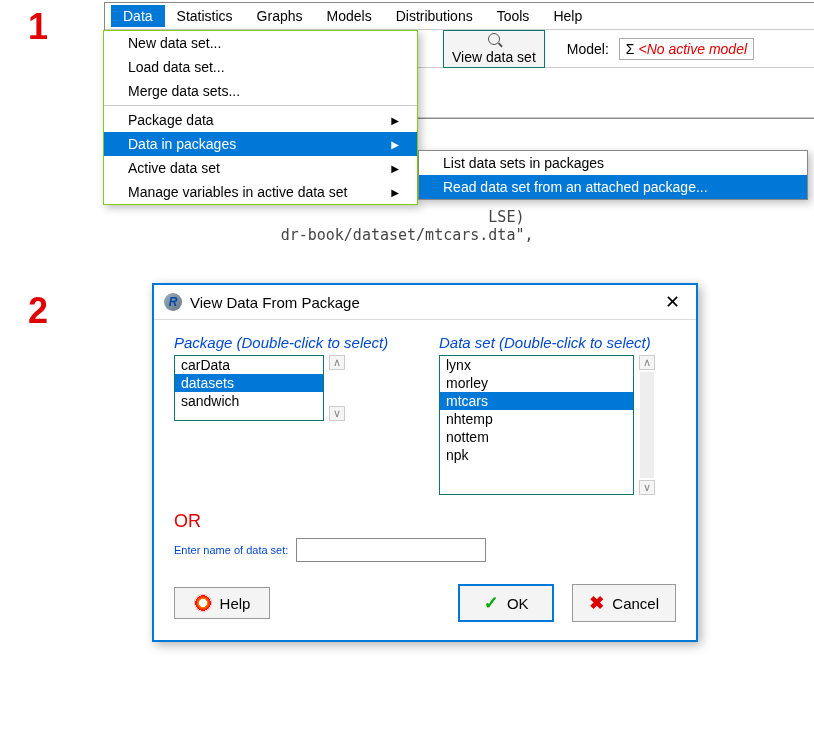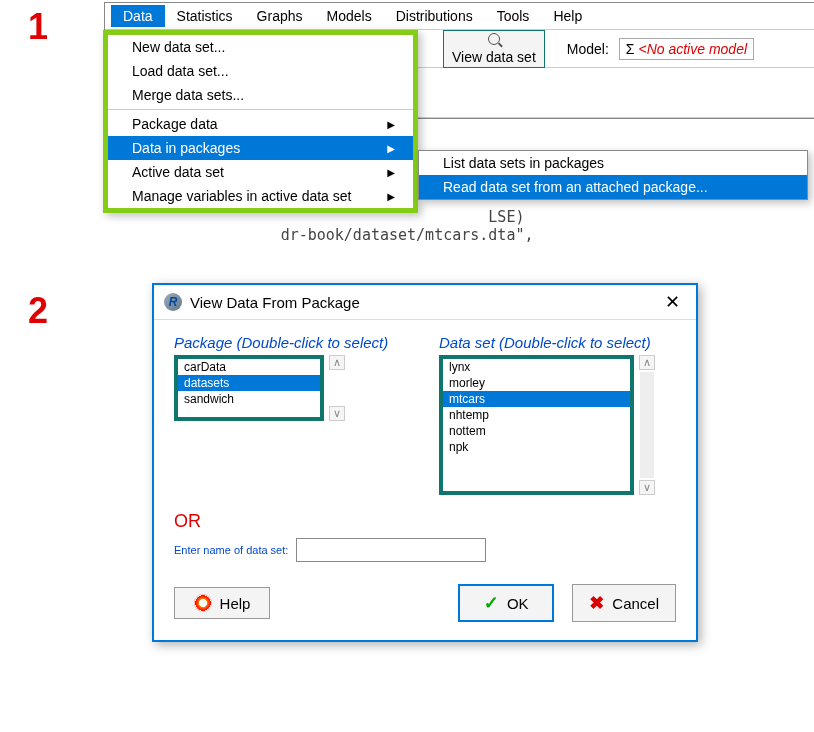--- a/index.html
+++ b/index.html
@@ -87,21 +87,21 @@
     padding: 120px 8px 8px 8px;
     white-space: pre;
     overflow: hidden;
   }
 
   .dropdown {
     position: absolute;
     left: 103px; top: 30px;
     width: 315px;
     background: #fff;
-    border: 5px solid #84cc16;
+    border: 1px solid #84cc16;
     box-shadow: 3px 3px 8px rgba(0,0,0,.25);
     z-index: 5;
   }
   .dropdown .item {
     padding: 4px 18px 4px 24px;
     display: flex;
     justify-content: space-between;
     align-items: center;
     cursor: default;
   }
@@ -146,24 +146,24 @@
     color:#0048a0;font-weight:bold;font-size:12px;font-style:italic;
   }
   .close-x { font-size: 18px; padding: 0 6px; cursor: default;}
   .dlg-body { padding: 14px 20px 18px 20px; }
 
   .lists-row { display: flex; gap: 28px; }
   .list-col { flex: 1; }
   .list-label { color: #0048d0; margin-bottom: 4px; font-size: 15px; font-style: italic; }
   .list-wrap { display: flex; }
   .listbox {
-    border: 4px solid #0f766e;
+    border: 1px solid #0f766e;
     width: 150px;
     background: #fff;
-    font-size: 12px;
+    font-size: 14px;
   }
   .listbox.wide { width: 195px; height: 140px; }
   .listbox .opt { padding: 1px 6px; cursor: default;}
   .listbox .opt.sel { background: #0078d7; color: #fff; }
   .scroll-arrows {
     display:flex;flex-direction:column;justify-content:space-between;
     width:22px;margin-left:2px;color:#888;
     align-items:center;
   }
   .scroll-arrows.tall { height: 140px; }

